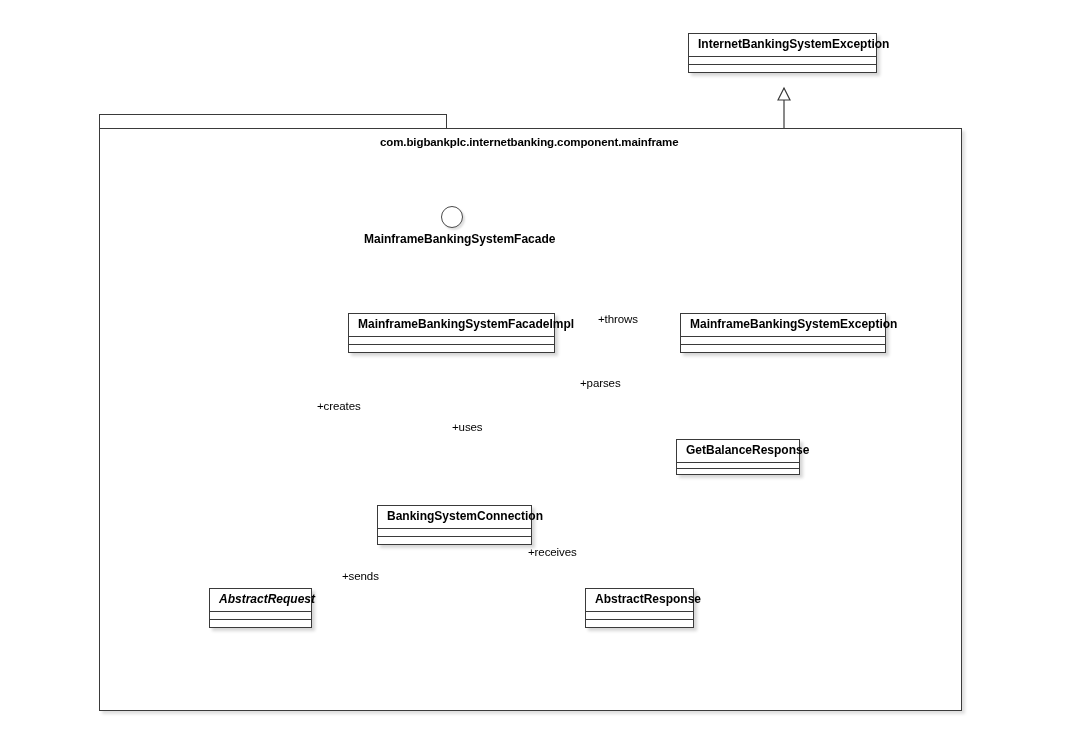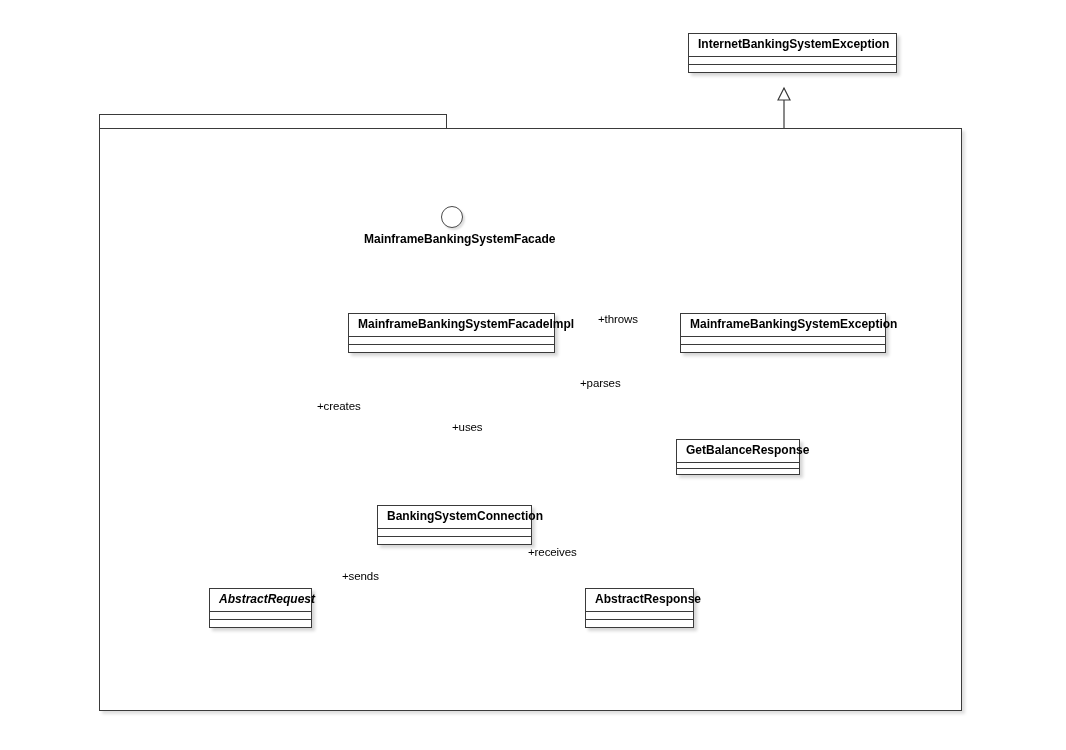--- a/index.html
+++ b/index.html
@@ -140,25 +140,26 @@
 
     <line x1="728" y1="479" x2="666" y2="584" stroke="#4a4a4a" stroke-width="1.3" marker-end="url(#hollowTriangle)"></line>
 
     <line x1="423" y1="546" x2="322" y2="592" stroke="#3a3a3a" stroke-width="1.2" stroke-dasharray="4,3" marker-end="url(#openArrow)"></line>
 
     <line x1="500" y1="546" x2="582" y2="592" stroke="#3a3a3a" stroke-width="1.2" stroke-dasharray="4,3" marker-end="url(#openArrow)"></line>
   </svg>
 
   <div class="pkg-tab" style="left:99px; top:114px; width:348px; height:15px;"></div>
   <div class="pkg-body" style="left:99px; top:128px; width:863px; height:583px;"></div>
+  <div class="pkg-label" style="left:380px; top:136px;">com.bigbankplc.internetbanking.component.mainframe</div>
 
   <div class="lollipop" style="left:441px; top:206px;"></div>
   <div class="lollipop-label" style="left:364px; top:232px;">MainframeBankingSystemFacade</div>
 
-  <div class="uml-class" style="left:688px; top:33px; width:209px; height:40px;">
+  <div class="uml-class" style="left:688px; top:33px; width:189px; height:40px;">
     <div class="uml-name">InternetBankingSystemException</div>
     <div class="uml-attrs"></div>
     <div class="uml-ops"></div>
   </div>
 
   <div class="uml-class" style="left:348px; top:313px; width:207px; height:40px;">
     <div class="uml-name">MainframeBankingSystemFacadeImpl</div>
     <div class="uml-attrs"></div>
     <div class="uml-ops"></div>
   </div>

